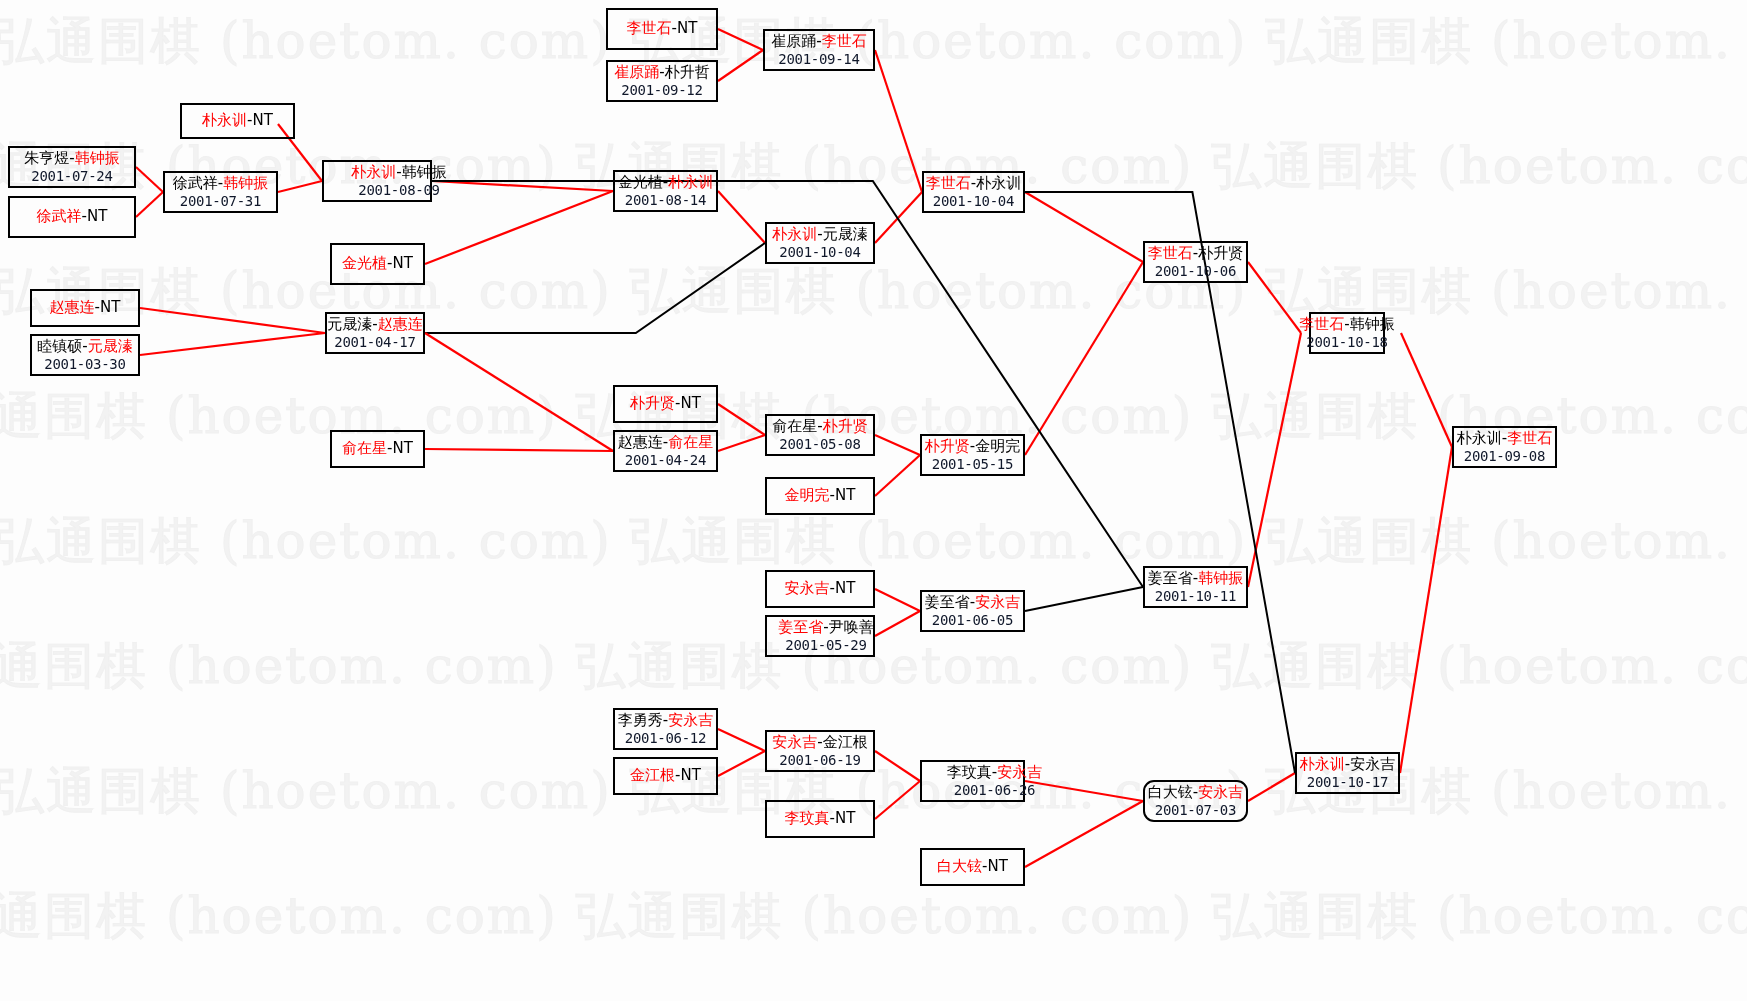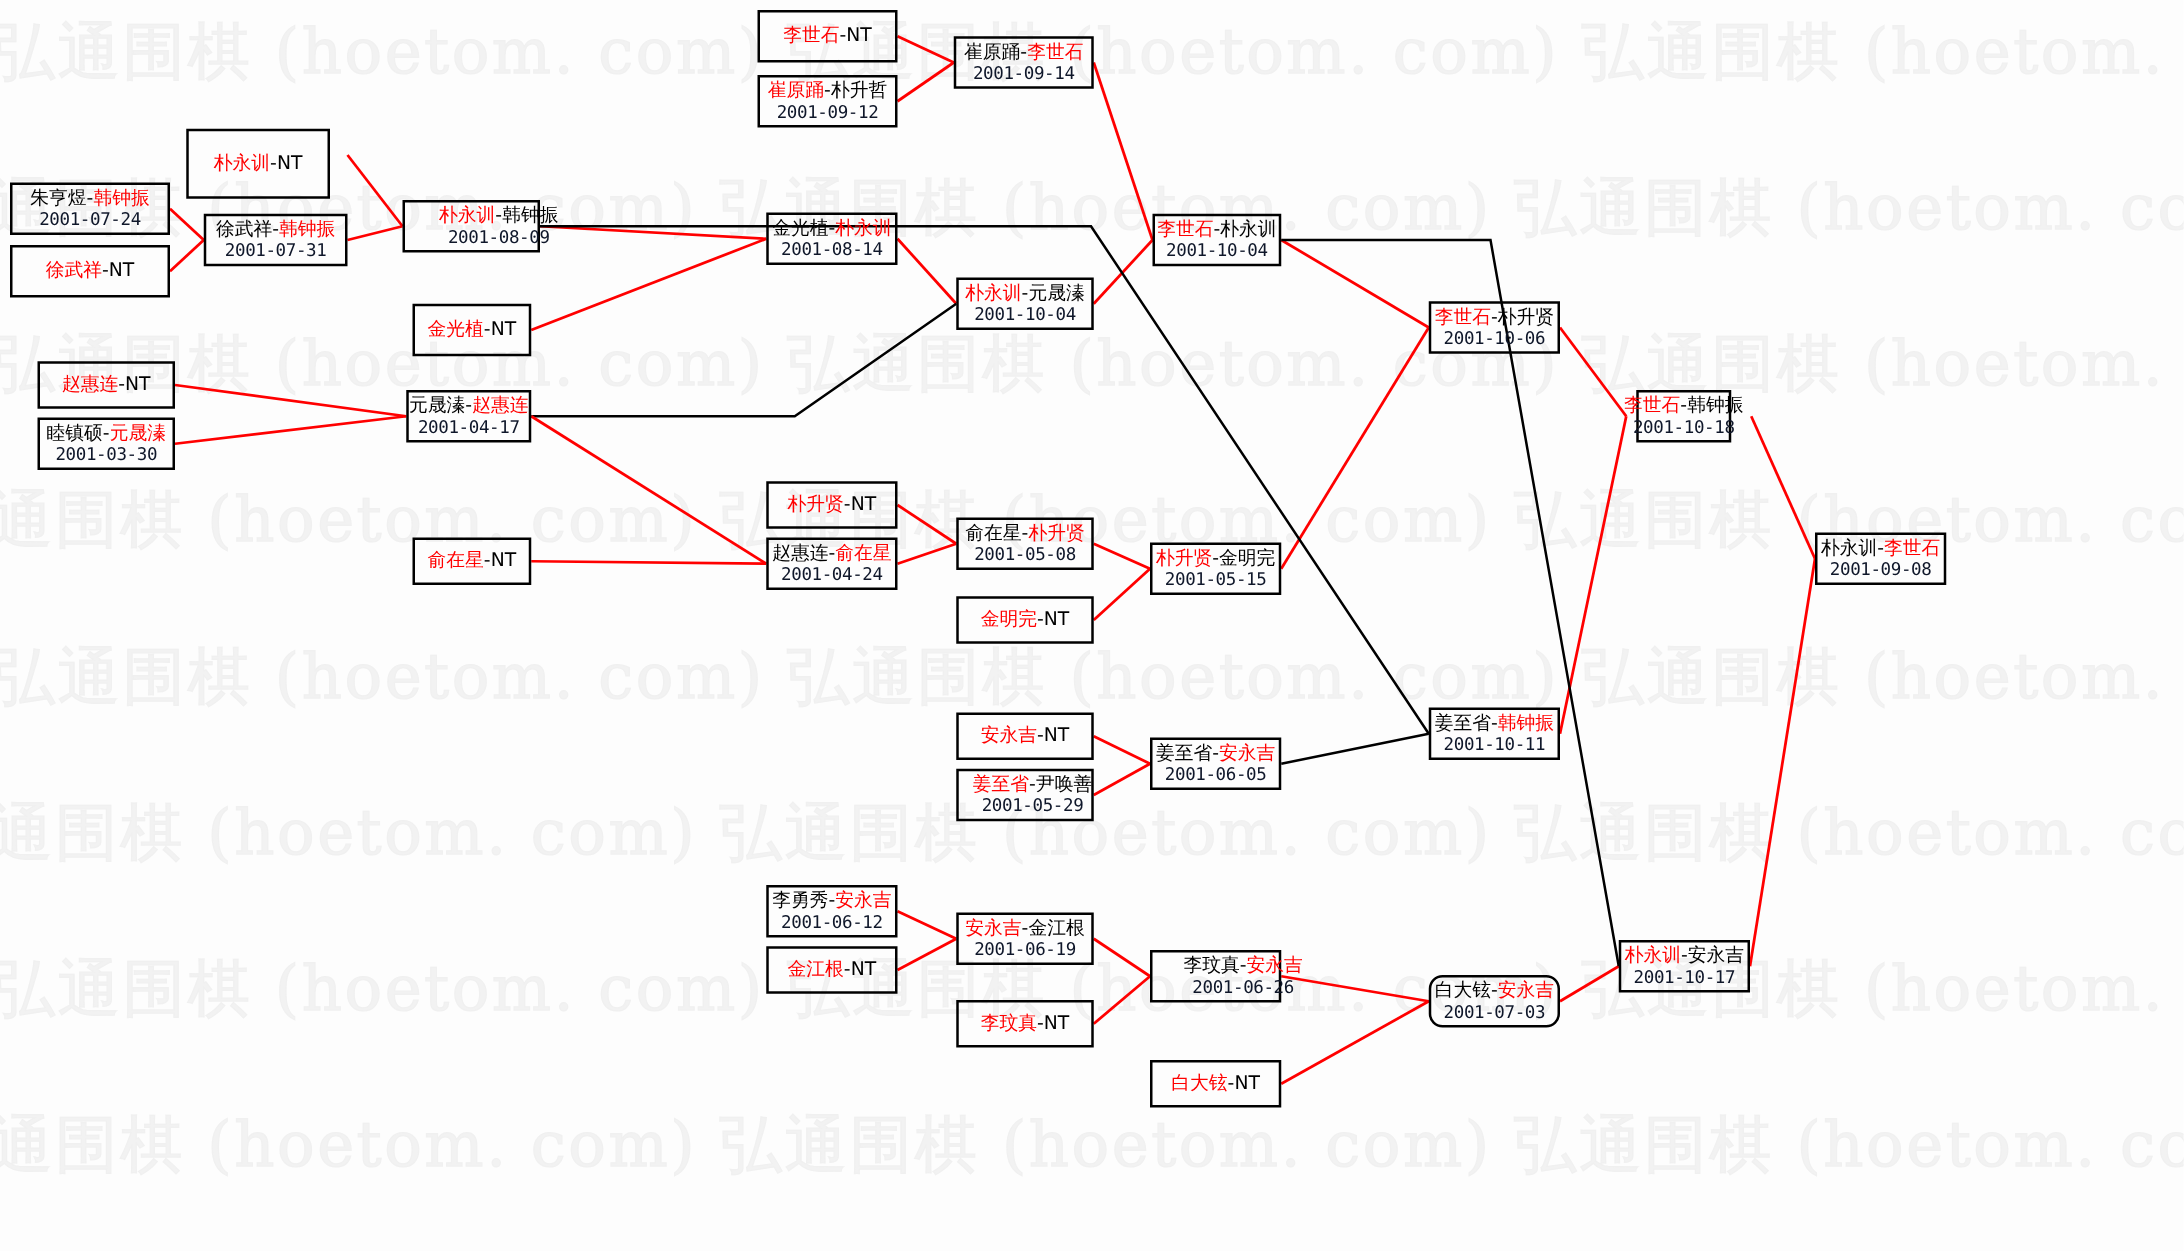--- a/index.html
+++ b/index.html
@@ -92,21 +92,21 @@
         <div class="nm"><span class="l">朱亨煜</span><span class="sep">-</span><span class="w">韩钟振</span></div>
         <div class="dt">2001-07-24</div>
       </div>
       <div class="node" style="left: 8px; top: 196px; width: 128px; height: 42px;">
         <div class="nm"><span class="w">徐武祥</span><span class="sep">-</span><span class="l">NT</span></div>
       </div>
       <div class="node" style="left: 163px; top: 171px; width: 115px; height: 42px;">
         <div class="nm"><span class="l">徐武祥</span><span class="sep">-</span><span class="w">韩钟振</span></div>
         <div class="dt">2001-07-31</div>
       </div>
-      <div class="node" style="left: 149px; top: 103px; width: 115px; height: 56px; align-items: center;">
+      <div class="node" style="left: 180px; top: 103px; width: 115px; height: 36px; align-items: center;">
         <div class="nm"><span class="w">朴永训</span><span class="sep">-</span><span class="l">NT</span></div>
       </div>
       <div class="node" style="left: 322px; top: 160px; width: 110px; height: 42px; padding-left: 44px;">
         <div class="nm"><span class="w">朴永训</span><span class="sep">-</span><span class="l">韩钟振</span></div>
         <div class="dt">2001-08-09</div>
       </div>
       <div class="node" style="left: 330px; top: 243px; width: 95px; height: 42px;">
         <div class="nm"><span class="w">金光植</span><span class="sep">-</span><span class="l">NT</span></div>
       </div>
       <div class="node" style="left: 613px; top: 170px; width: 105px; height: 42px;">

